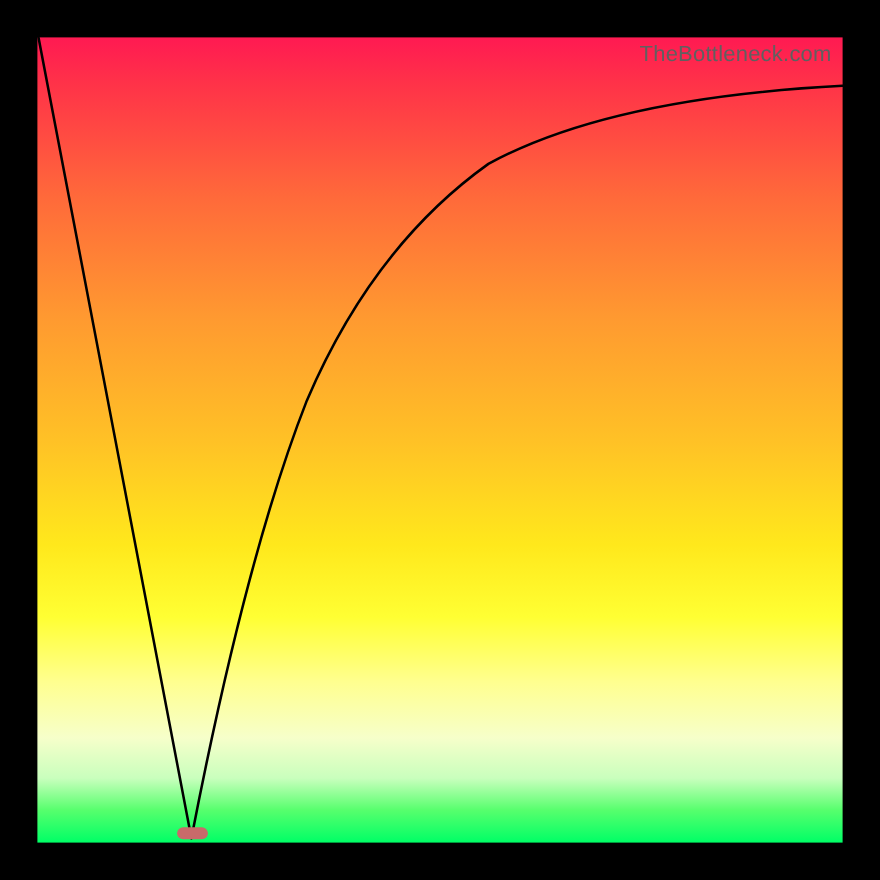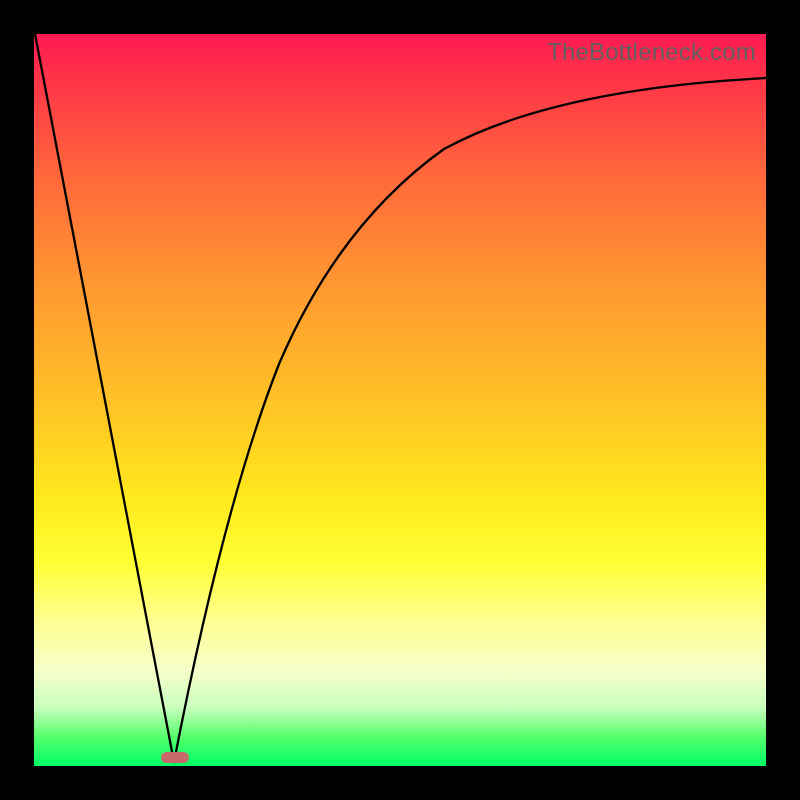--- a/index.html
+++ b/index.html
@@ -36,21 +36,21 @@
       #c9ffbd 92%,
       #56ff6d 96%,
       #00ff66 100%
     );
   }
   .attribution {
     position: absolute;
     top: 4px;
     right: 10px;
     color: #606060;
-    font-size: 24px;
+    font-size: 20px;
     font-family: Arial, Helvetica, sans-serif;
     letter-spacing: 0.2px;
   }
   .marker {
     position: absolute;
     background: #c96a6a;
     border-radius: 7px;
   }
   svg.curve {
     position: absolute;

